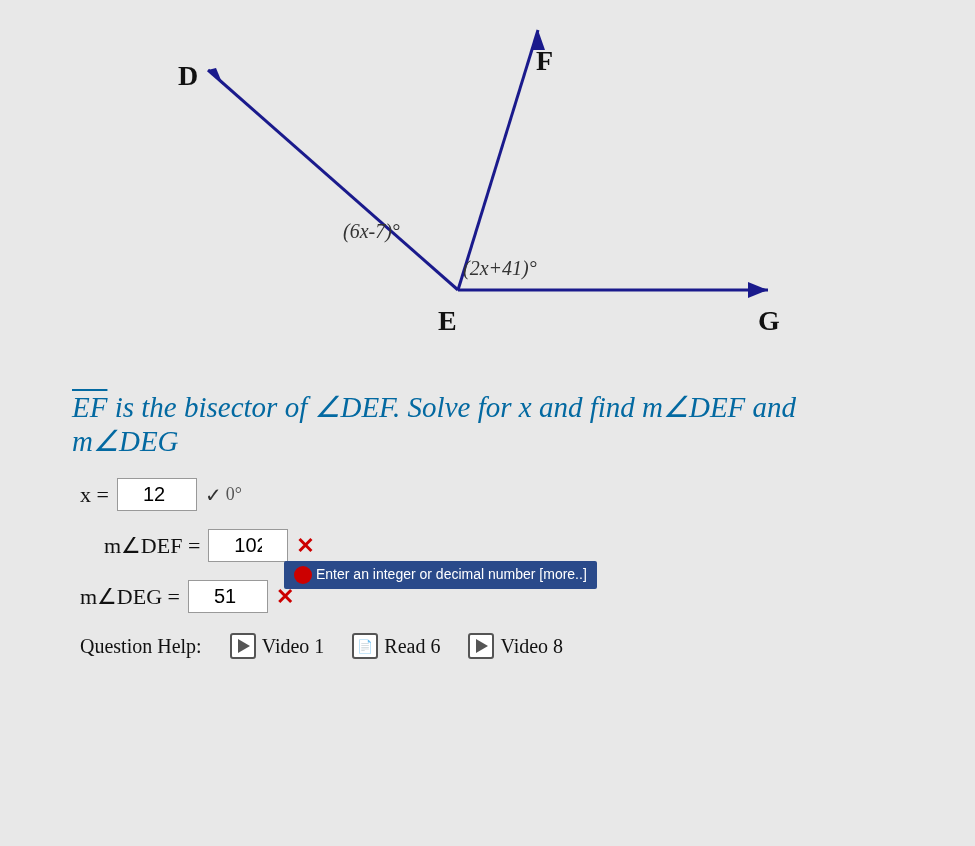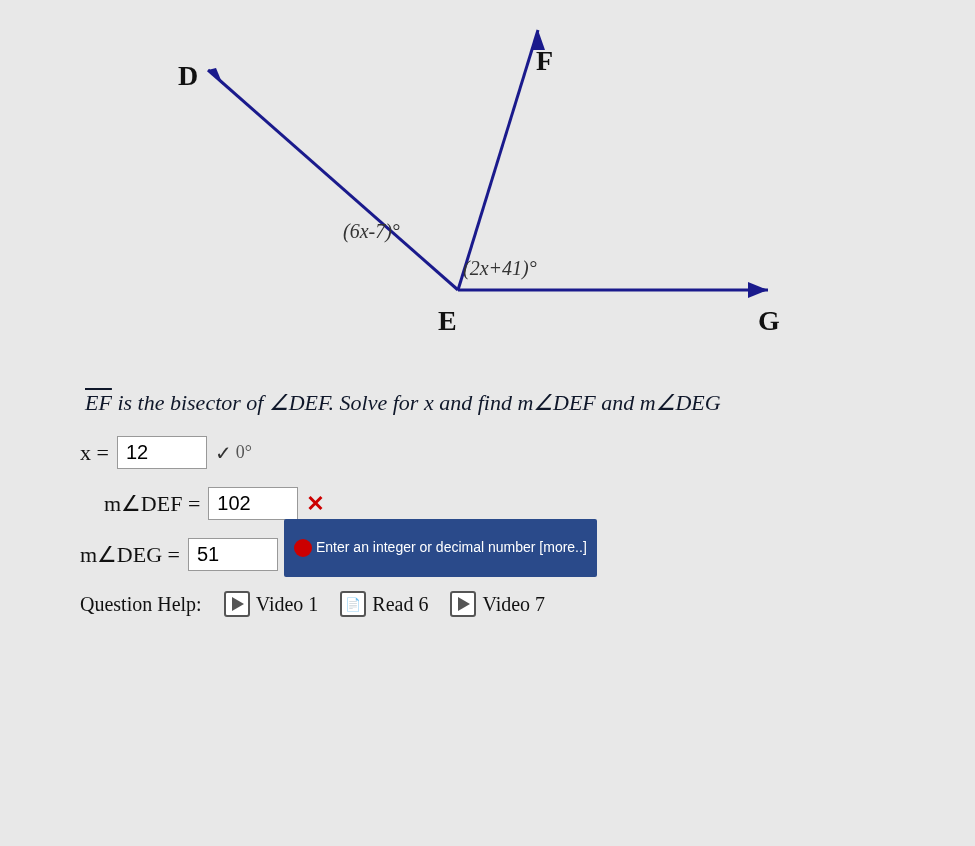--- a/index.html
+++ b/index.html
@@ -29,23 +29,23 @@
       margin: 0 auto 10px auto;
     }
 
     svg.diagram {
       width: 100%;
       height: 100%;
     }
 
     
     .problem-text {
-      font-size: 22px;
-      margin: 10px 40px 20px 45px;
-      color: #0f172a;
+      font-size: 29px;
+      margin: 10px 40px 20px 32px;
+      color: #0369a1;
       font-style: italic;
     }
     .overline {
       text-decoration: overline;
       font-style: italic;
     }
 
     
     .answer-section {
       margin: 0 40px;
@@ -59,23 +59,23 @@
       position: relative;
     }
     .answer-row label {
       font-size: 22px;
       margin-right: 8px;
       white-space: nowrap;
     }
     .answer-input {
       border: 1px solid #999;
       background: white;
-      padding: 4px 8px;
-      font-size: 20px;
-      width: 90px;
+      padding: 4px 25px;
+      font-size: 20px;
+      width: 80px;
       outline: none;
     }
     .check-icon {
       color: #333;
       font-size: 20px;
       margin-left: 8px;
     }
     .degree-icon {
       font-size: 18px;
       margin-left: 4px;
@@ -87,21 +87,21 @@
       font-weight: bold;
       margin-left: 8px;
     }
     .error-tooltip {
       position: absolute;
       left: 180px;
       top: 32px;
       background: #2a4a8a;
       color: white;
       font-size: 14px;
-      padding: 20px 10px;
+      padding: 5px 10px;
       border-radius: 2px;
       white-space: nowrap;
       z-index: 10;
       font-family: Arial, sans-serif;
       font-style: normal;
     }
     .error-dot {
       display: inline-block;
       width: 18px;
       height: 18px;
@@ -110,21 +110,21 @@
       margin-right: 4px;
       vertical-align: middle;
     }
 
     
     .question-help {
       display: flex;
       align-items: center;
       margin: 20px 40px 0 40px;
       font-size: 20px;
-      gap: 22px;
+      gap: 28px;
       color: #111;
     }
     .help-btn {
       display: flex;
       align-items: center;
       gap: 6px;
       cursor: pointer;
       font-size: 20px;
       color: #111;
     }
@@ -231,17 +231,17 @@
 
     <div class="help-btn">
       <span class="read-icon">📄</span>
       <span>Read 6</span>
     </div>
 
     <div class="help-btn">
       <span class="play-icon">
         <span class="play-triangle"></span>
       </span>
-      <span>Video 7</span>
+      <span>Video 8</span>
     </div>
   </div>
 
 </div>
 
 </body></html>

